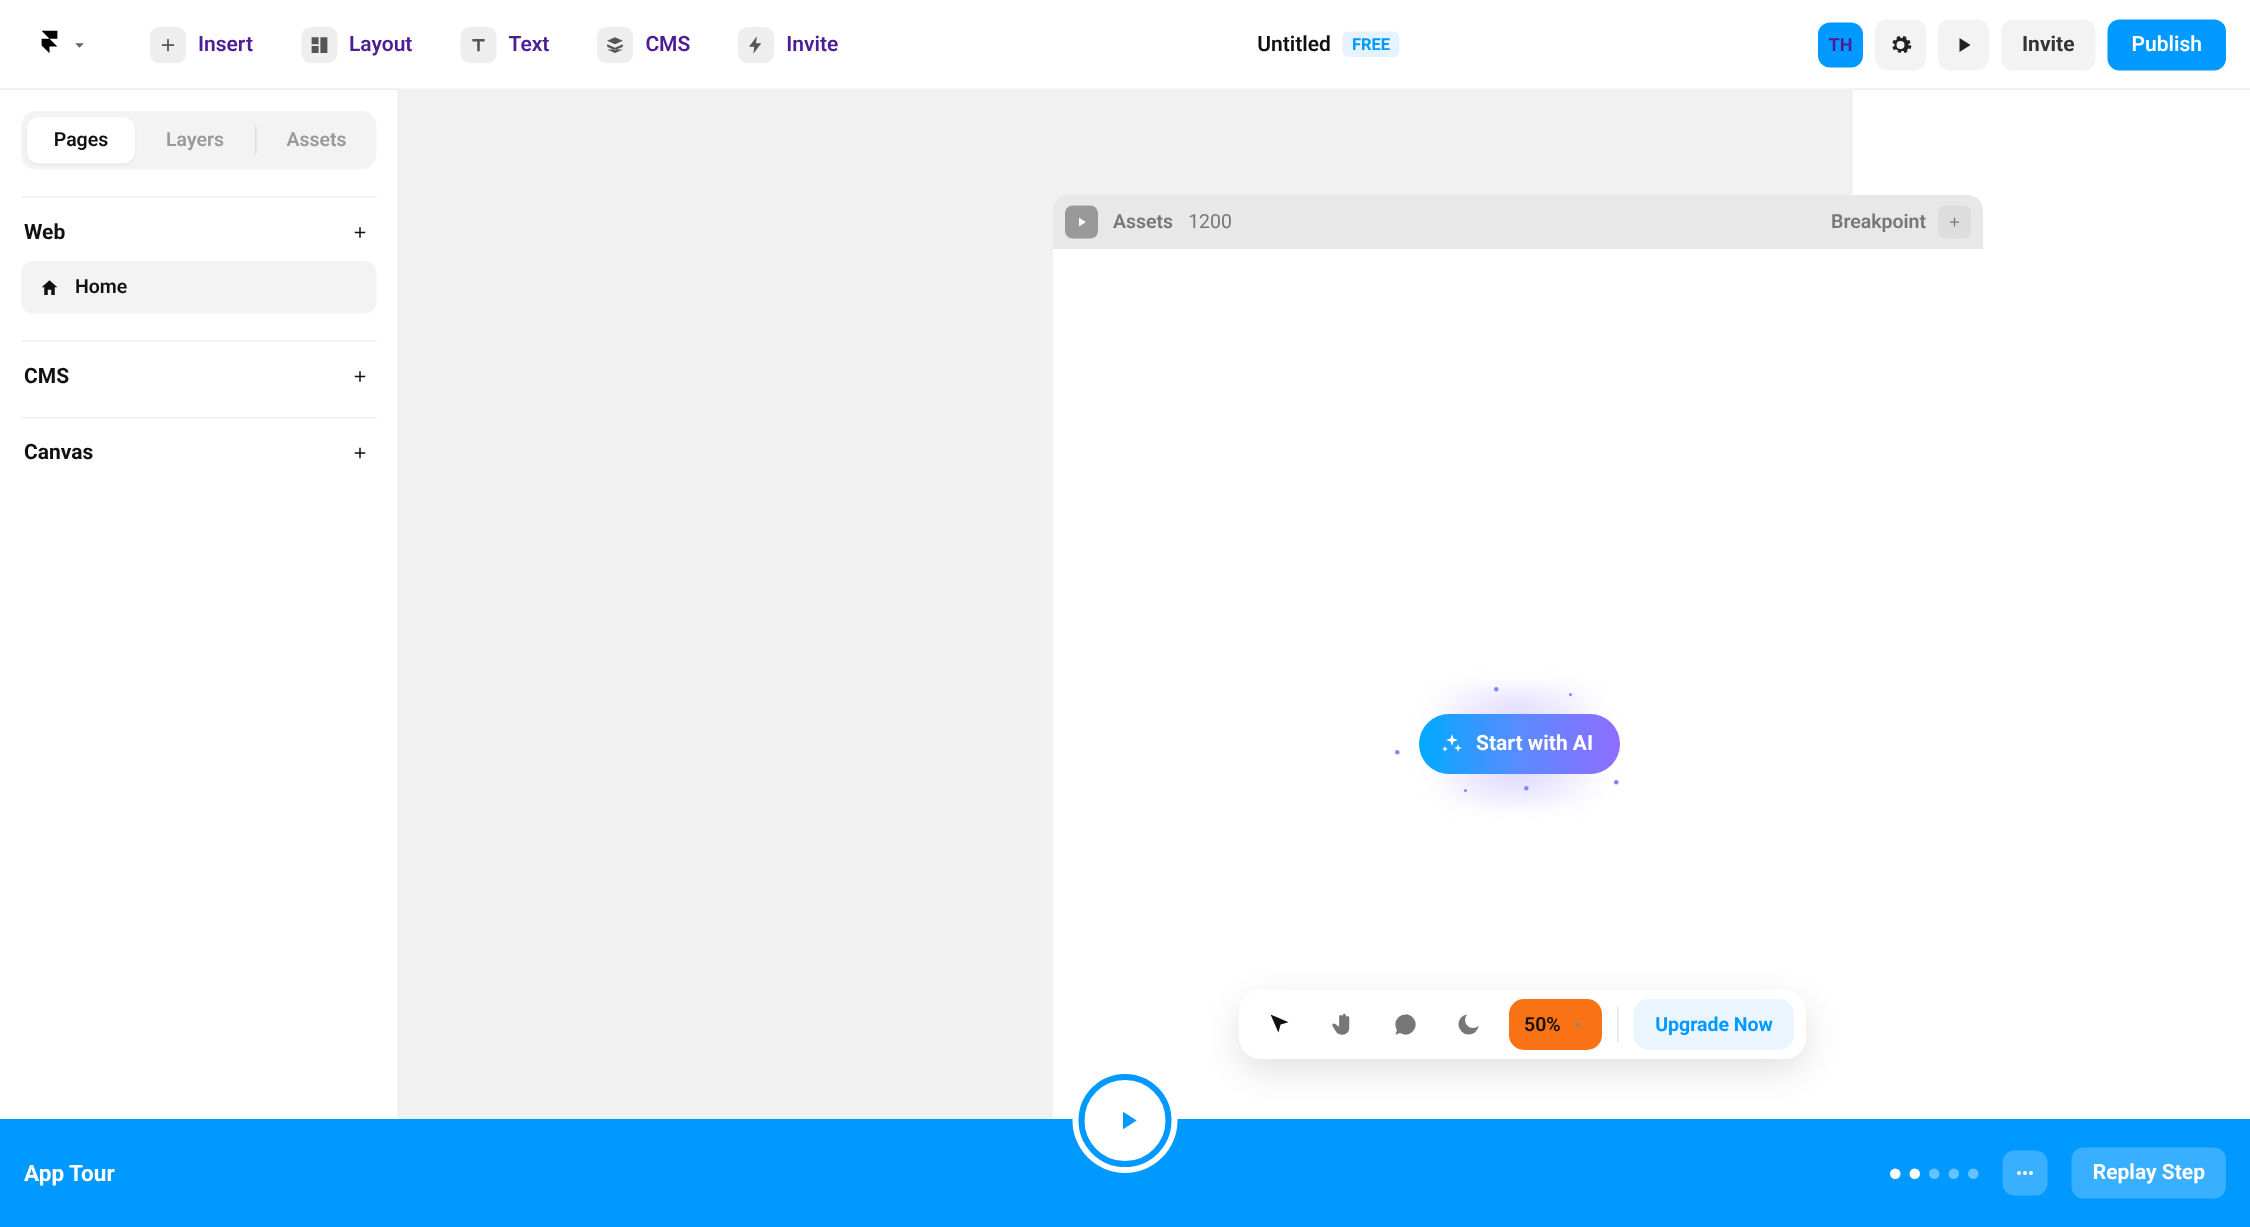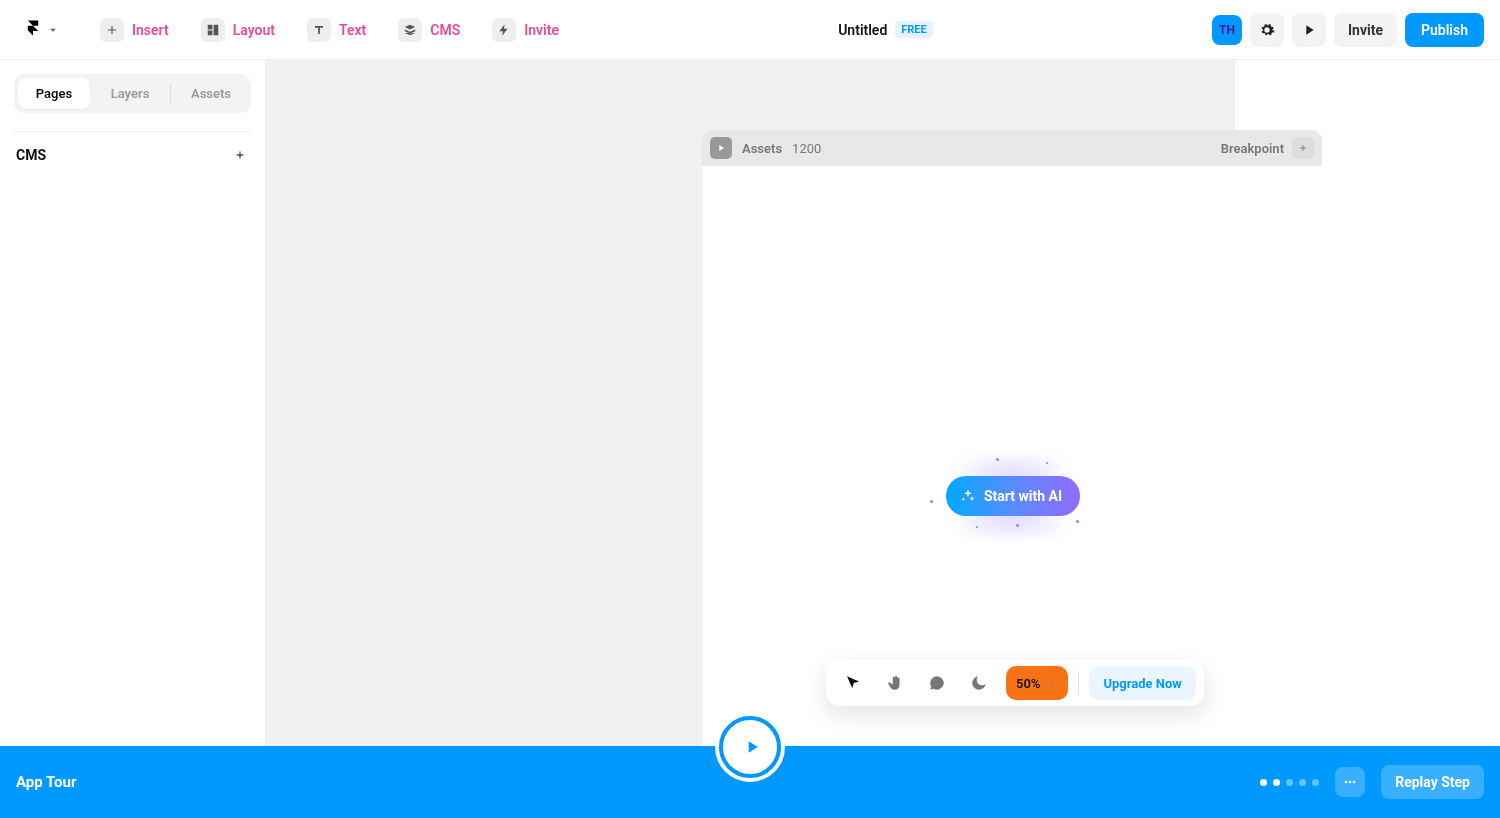--- a/index.html
+++ b/index.html
@@ -4,21 +4,21 @@
 <style>
   * { margin:0; padding:0; box-sizing:border-box; font-family:-apple-system,BlinkMacSystemFont,"Segoe UI",Roboto,sans-serif; }
   html,body{width:1500px;height:818px;overflow:hidden;background:#fff;}
   body{display:flex;flex-direction:column;}
 
   
   .topbar{height:60px;border-bottom:1px solid #eee;display:flex;align-items:center;padding:0 16px;gap:8px;}
   .tb-left{display:flex;align-items:center;gap:20px;}
   .logo-btn{display:flex;align-items:center;gap:4px;padding:6px 8px;border-radius:8px;cursor:pointer;}
   .logo-btn svg.chev{width:14px;height:14px;fill:#666;}
-  .tb-item{display:flex;align-items:center;gap:8px;color:#ec4899;font-size:14px;font-weight:600;cursor:pointer;padding-left:12px;}
+  .tb-item{display:flex;align-items:center;gap:8px;color:#4c1d95;font-size:14px;font-weight:600;cursor:pointer;padding-left:12px;}
   .tb-icon{width:24px;height:24px;background:#eee;border-radius:6px;display:flex;align-items:center;justify-content:center;}
   .tb-icon svg{width:14px;height:14px;fill:#555;}
   .tb-center{flex:1;display:flex;align-items:center;justify-content:center;gap:8px;font-size:14px;font-weight:600;color:#111;}
   .free-badge{background:#e6f3ff;color:#0099ff;font-size:11px;font-weight:700;padding:2px 6px;border-radius:4px;}
   .tb-right{display:flex;align-items:center;gap:8px;}
   .avatar{width:30px;height:30px;border-radius:8px;background:#0099ff;color:#4c1d95;display:flex;align-items:center;justify-content:center;font-size:12px;font-weight:700;}
   .sq-btn{width:34px;height:34px;border-radius:8px;background:#f3f3f3;display:flex;align-items:center;justify-content:center;cursor:pointer;}
   .sq-btn svg{width:16px;height:16px;fill:#222;}
   .txt-btn{height:34px;padding:0 14px;border-radius:8px;background:#f3f3f3;color:#333;font-size:14px;font-weight:700;display:flex;align-items:center;cursor:pointer;}
   .publish-btn{height:34px;padding:0 16px;border-radius:8px;background:#0099ff;color:#fff;font-size:14px;font-weight:600;display:flex;align-items:center;cursor:pointer;}
@@ -174,32 +174,58 @@
 <div class="body-row">
 
   <div class="sidebar">
     <div class="seg">
       <div class="seg-item active">Pages</div>
       <div class="seg-item">Layers</div>
       <div class="seg-div"></div>
       <div class="seg-item">Assets</div>
     </div>
 
+    <div class="section">
+      <div class="sec-head">
+        <span>Web</span>
+        <span class="plus">
+            <svg viewBox="0 0 24 24">
+              <path d="M11 5h2v6h6v2h-6v6h-2v-6H5v-2h6z"></path>
+            </svg>
+          </span>
+      </div>
+      <div class="page-item">
+        <svg viewBox="0 0 24 24">
+            <path d="M12 3l9 8h-3v9h-4v-6h-4v6H6v-9H3z"></path>
+          </svg>
+        <span>Home</span>
+      </div>
+    </div>
 
     <div class="section">
       <div class="sec-head">
         <span>CMS</span>
         <span class="plus">
             <svg viewBox="0 0 24 24">
               <path d="M11 5h2v6h6v2h-6v6h-2v-6H5v-2h6z"></path>
             </svg>
           </span>
       </div>
     </div>
 
+    <div class="section">
+      <div class="sec-head">
+        <span>Canvas</span>
+        <span class="plus">
+            <svg viewBox="0 0 24 24">
+              <path d="M11 5h2v6h6v2h-6v6h-2v-6H5v-2h6z"></path>
+            </svg>
+          </span>
+      </div>
+    </div>
   </div>
 
   <div class="canvas">
     <div class="bp-bar">
       <div class="bp-icon">
           <svg viewBox="0 0 24 24">
             <path d="M8 5v14l11-7z"></path>
           </svg>
         </div>
       <span style="font-weight:600;">Assets</span>

